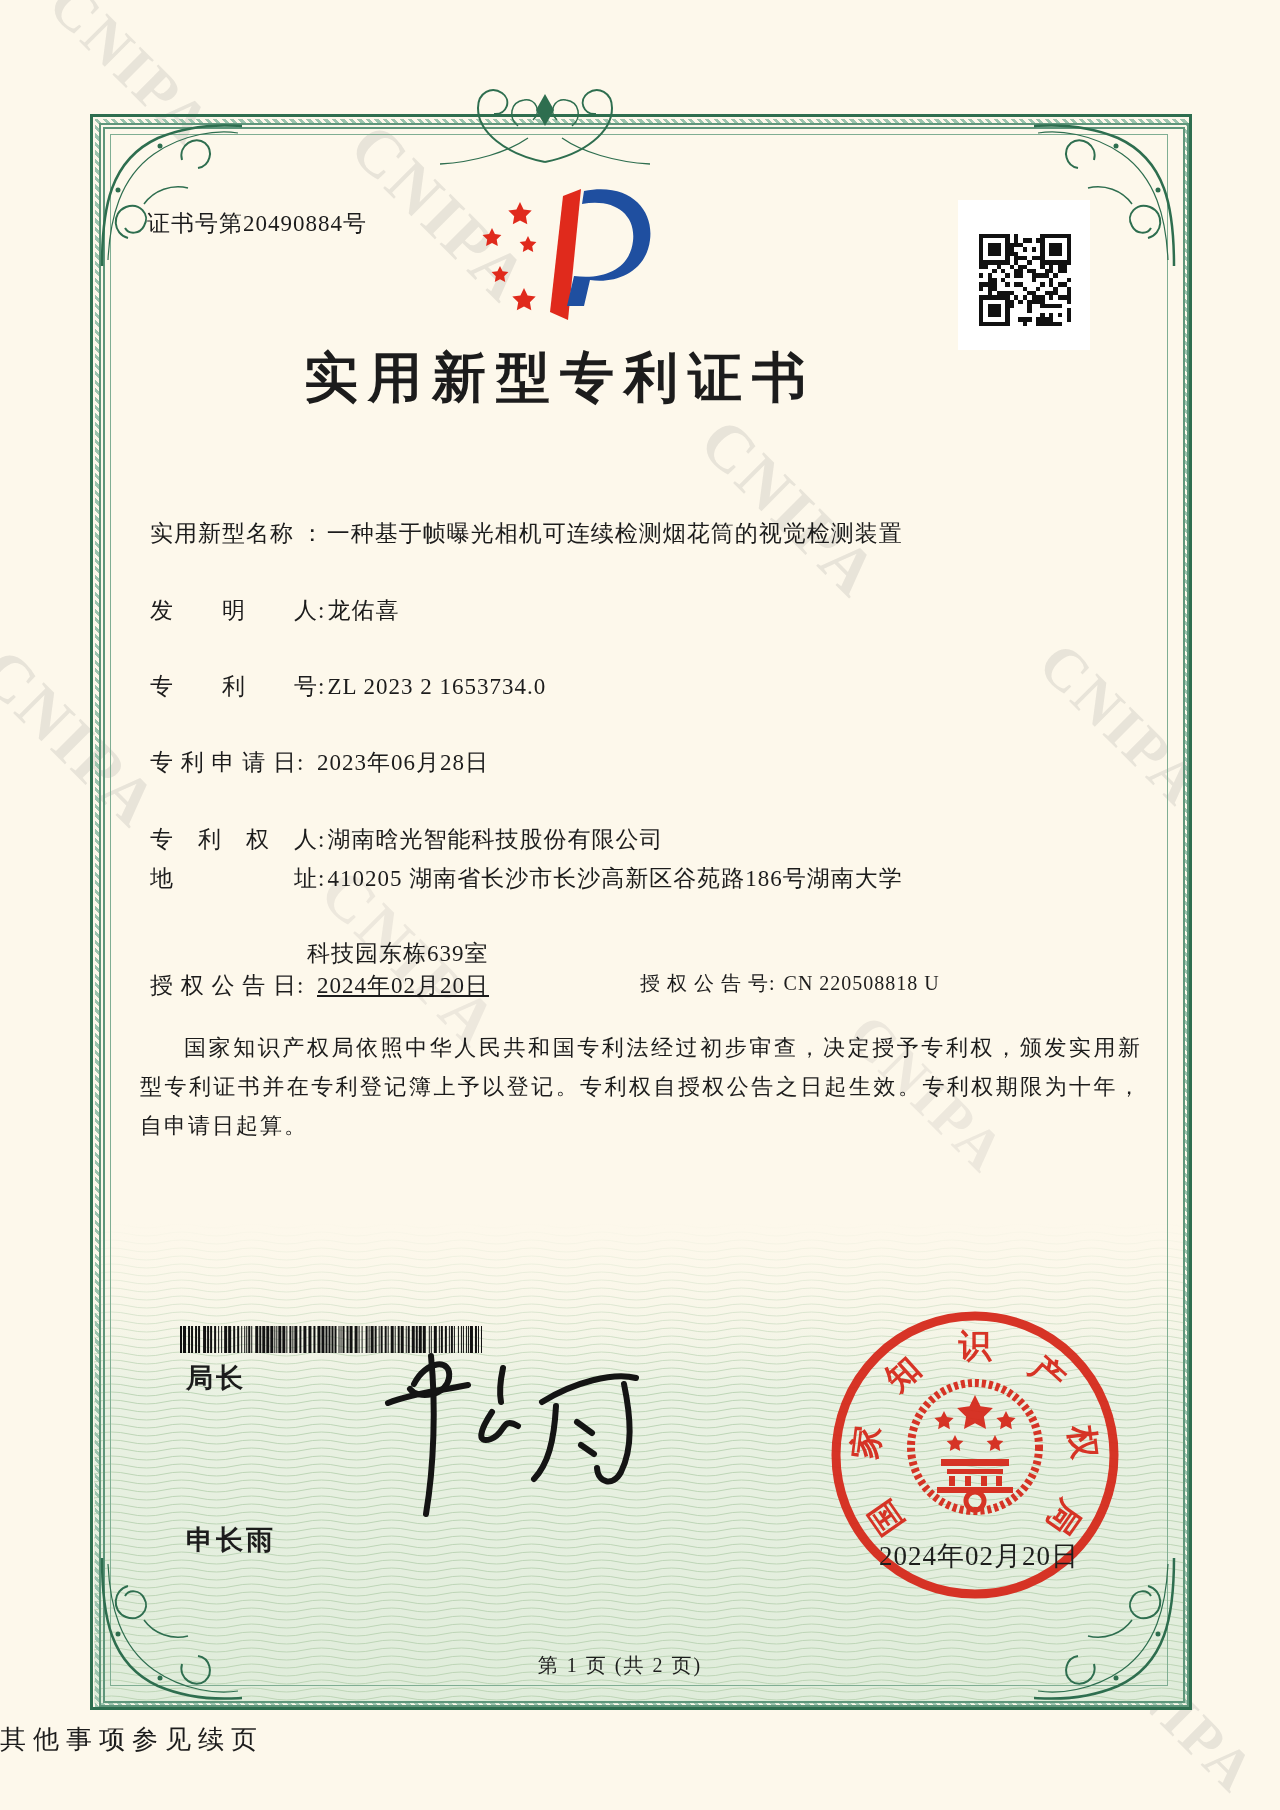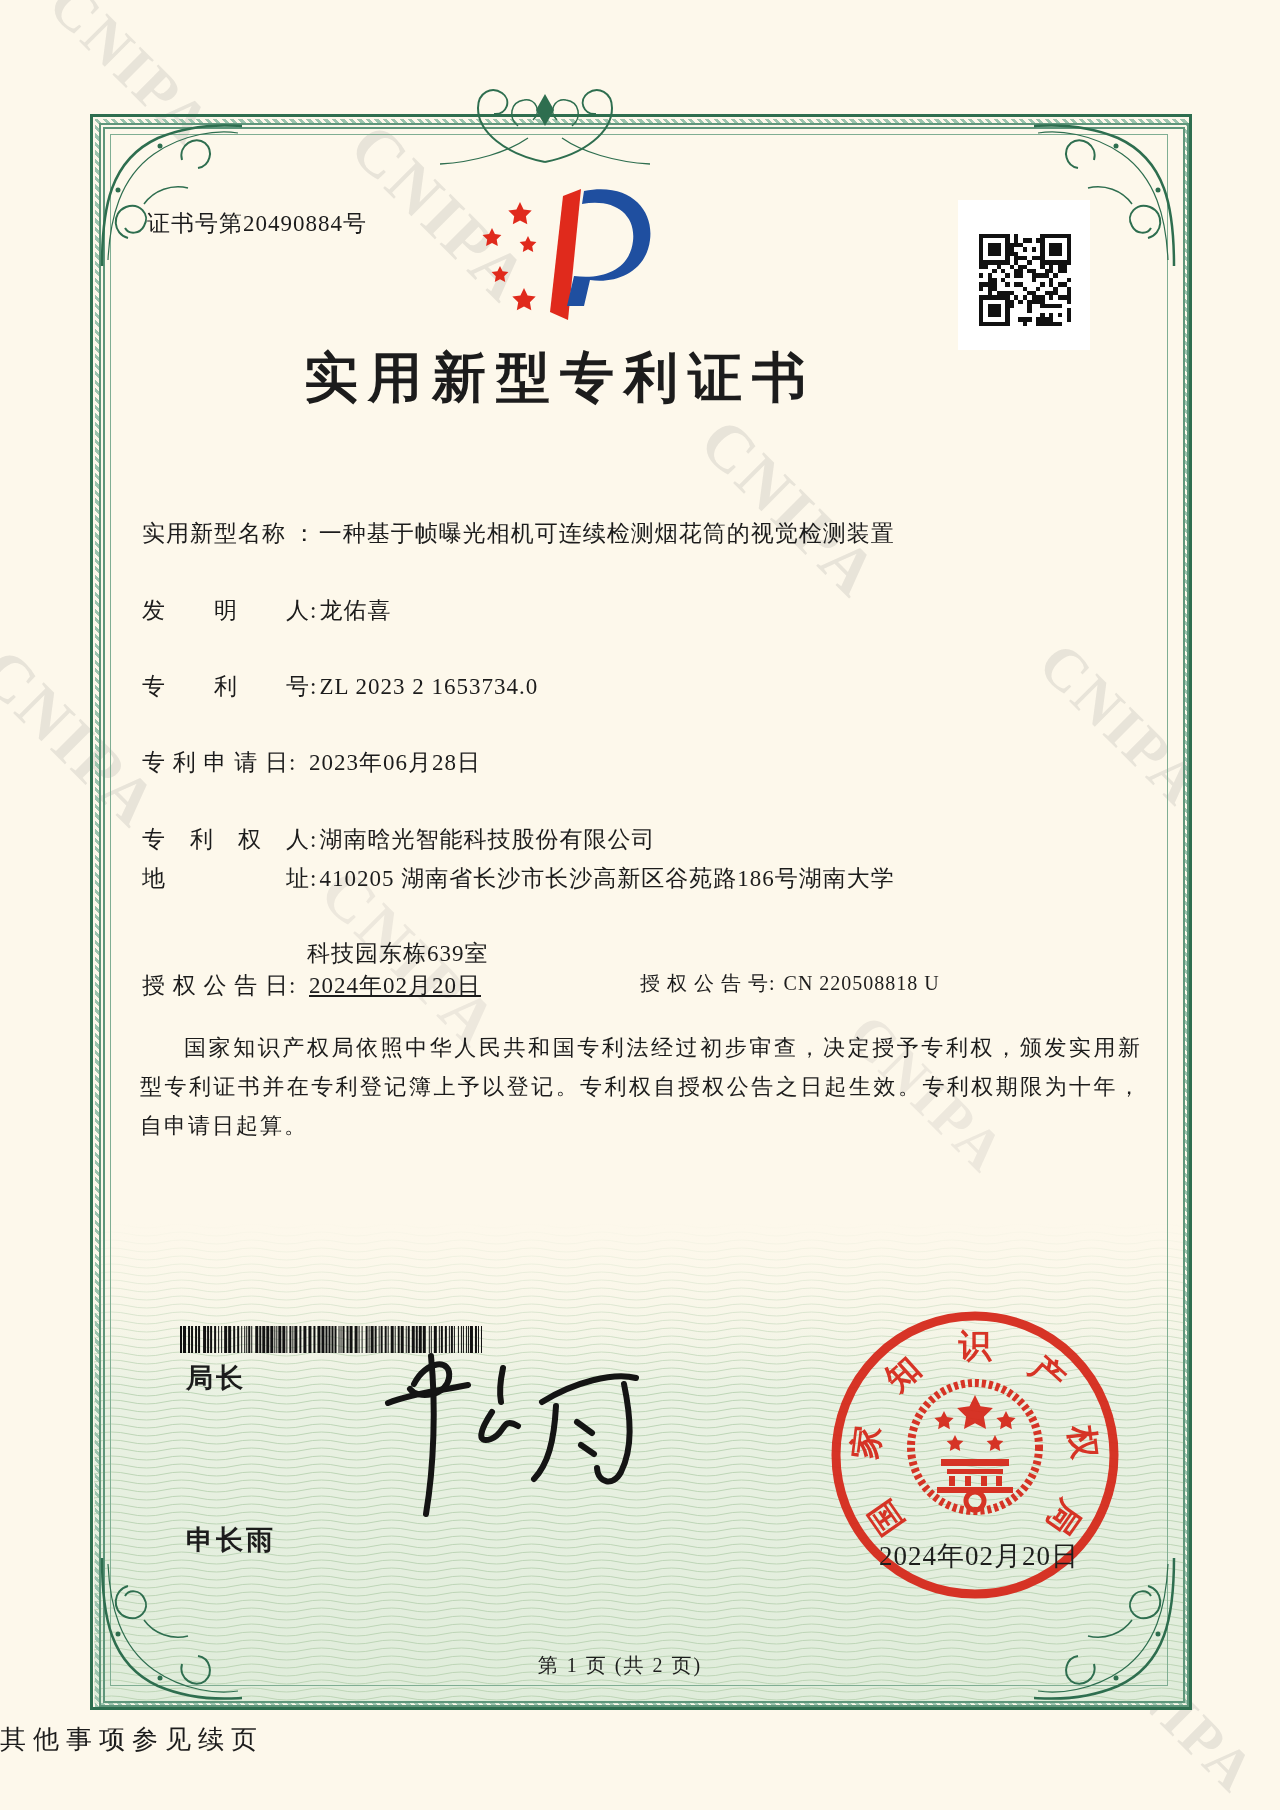--- a/index.html
+++ b/index.html
@@ -18,21 +18,21 @@
   
   .certno{position:absolute;left:147px;top:208px;font-size:23px;letter-spacing:1px;}
   .logo{position:absolute;left:462px;top:184px;}
   .qrbox{position:absolute;left:958px;top:200px;width:132px;height:150px;background:#ffffff;}
   .qr{position:absolute;left:979px;top:234px;width:92px;height:92px;}
   .title{position:absolute;left:0;top:342px;width:1120px;text-align:center;
          font-family:"Liberation Sans","DejaVu Sans",sans-serif;
          font-size:54px;font-weight:bold;letter-spacing:10px;}
   
   .row{position:absolute;left:142px;font-size:23px;letter-spacing:1px;white-space:nowrap;}
-  .lbl{display:inline-block;min-width:165px;}
+  .lbl{display:inline-block;min-width:165px;margin-left:8px;}
   .val{margin-left:2px;}
   .addr2{position:absolute;left:307px;top:938px;font-size:23px;letter-spacing:1px;}
   .grant2{position:absolute;left:640px;top:970px;font-size:20px;letter-spacing:1px;white-space:nowrap;}
   
   .body-text{position:absolute;left:140px;top:1028px;width:1002px;font-size:22px;line-height:39px;
              letter-spacing:2px;text-align:justify;}
   .body-text p{margin:0;text-indent:2em;}
   .body-text p + p{margin-top:9px;}
   
   .waves{position:absolute;left:94px;top:1222px;}

